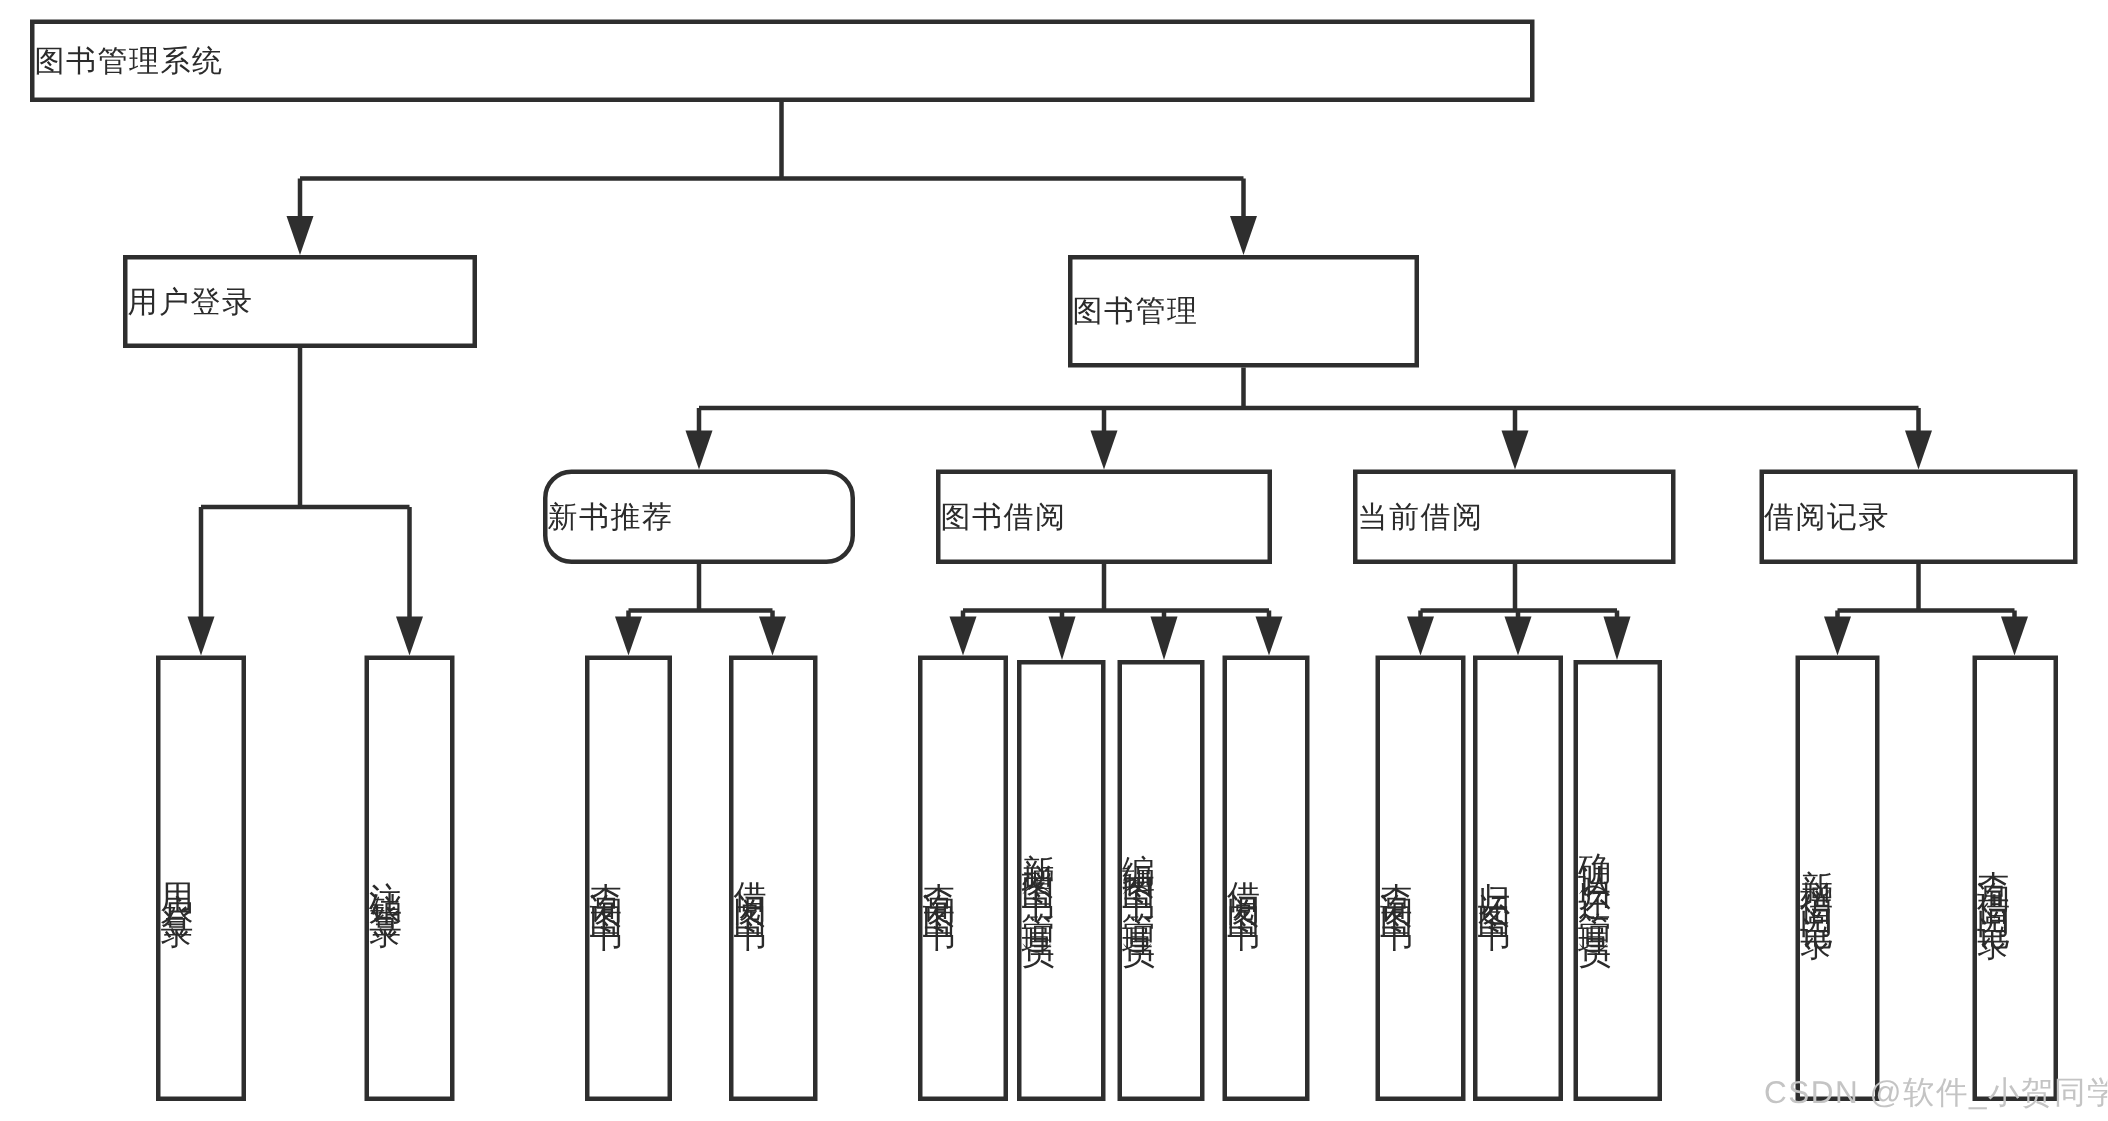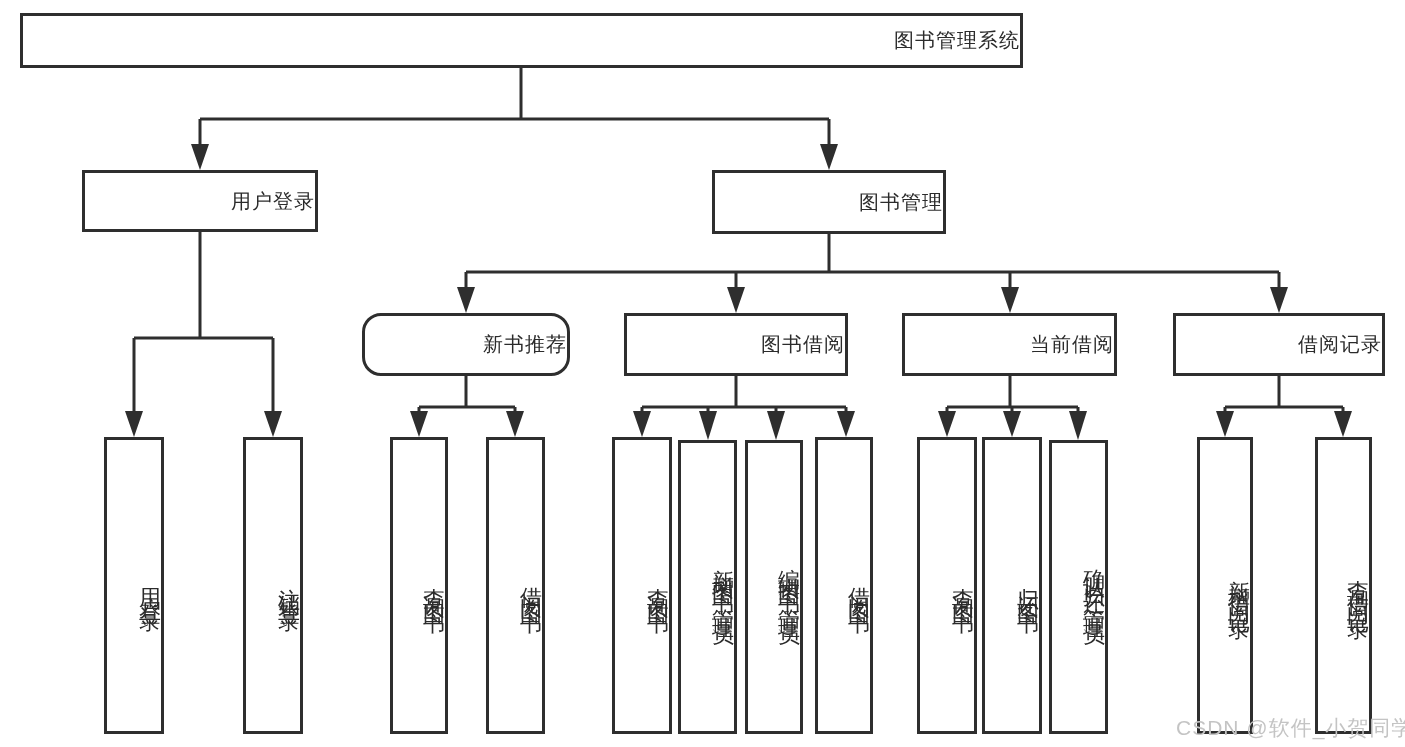--- a/index.html
+++ b/index.html
@@ -17,21 +17,21 @@
     width: 1405px; height: 747px;
     pointer-events: none;
   }
   .node {
     position: absolute;
     box-sizing: border-box;
     background: #ffffff;
     border: 3px solid #2e2e2e;
     display: flex;
     align-items: center;
-    justify-content: flex-end;
+    justify-content: flex-start;
     color: #2b2b2b;
     z-index: 2;
   }
   .h-node { font-size: 20px; letter-spacing: 1px; }
   .v-node span {
     writing-mode: vertical-rl;
     text-orientation: mixed;
     font-size: 22px;
     letter-spacing: 8px;
     line-height: 1;
@@ -93,21 +93,21 @@
     </g>
   </svg>
 
   <div class="node h-node" style="left:20px; top:13px; width:1003px; height:55px;">
     <span>图书管理系统</span>
   </div>
 
   <div class="node h-node" style="left:82px; top:170px; width:236px; height:62px;">
     <span>用户登录</span>
   </div>
-  <div class="node h-node" style="left:712px; top:170px; width:234px; height:64px;">
+  <div class="node h-node" style="left:712px; top:170px; width:234px; height:75px;">
     <span>图书管理</span>
   </div>
 
   <div class="node h-node" style="left:362px; top:313px; width:208px; height:63px;border-radius:19px;">
     <span>新书推荐</span>
   </div>
   <div class="node h-node" style="left:902px; top:313px; width:215px; height:63px;">
     <span>当前借阅</span>
   </div>
   <div class="node h-node" style="left:624px; top:313px; width:224px; height:63px;">

